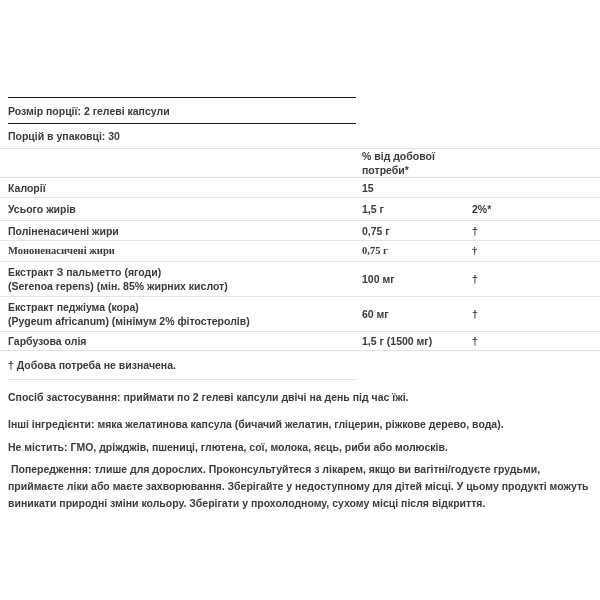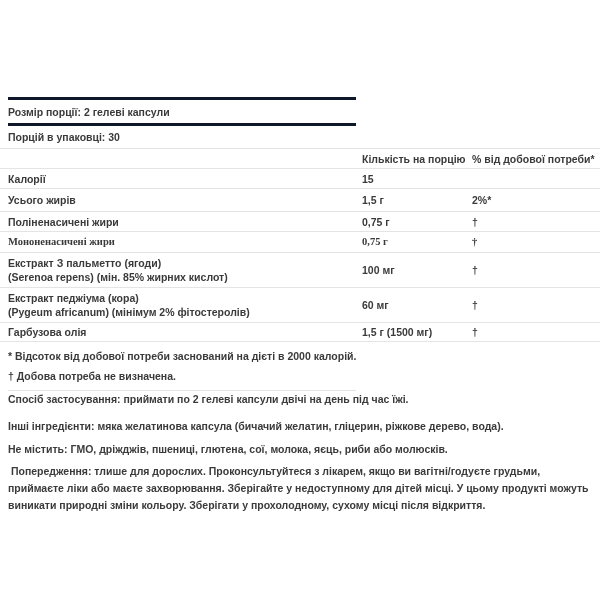--- a/index.html
+++ b/index.html
@@ -12,21 +12,21 @@
     color: #3a3a3a;
     -webkit-font-smoothing: antialiased;
   }
   .page { padding-top: 97px; font-size: 10.5px; }
 
   
   .lead-row {
     box-sizing: border-box;
     margin-left: 8px;
     width: 348px;
-    border-top: 3px solid #0f172a;
+    border-top: 1px solid #0f172a;
     height: 26px;
     display: flex;
     align-items: center;
   }
   .lead-row.second { height: 25px; }
 
   
   .facts-table { border-top: 1px solid #e4e4e4; }
   .t-row {
     box-sizing: border-box;
@@ -58,42 +58,41 @@
     margin-top: 1px;
   }
 
   
   .paragraphs { padding: 0 8px; }
   .para {
     margin: 0;
     line-height: 17px;
     white-space: pre-wrap;
   }
-  .para.directions { }
+  .para.directions { margin-top: 9px; }
   .para.other { margin-top: 10px; }
   .para.free-of { margin-top: 6px; }
   .para.warning { margin-top: 5px; }
 </style>
 </head>
 <body>
 
 <div class="page">
 
   <div class="lead-row">
     <span>Розмір порції: 2 гелеві капсули</span>
   </div>
   <div class="lead-row second">
     <span>Порцій в упаковці: 30</span>
   </div>
 
   <div class="facts-table">
 
     <div class="t-row header">
       <div class="c-label"></div>
-      <div class="c-amt">Кількість на порцію</div>
       <div class="c-dv">% від добової потреби*</div>
     </div>
 
     <div class="t-row r-cal">
       <div class="c-label"><span>Калорії</span></div>
       <div class="c-amt">15</div>
       <div class="c-dv"></div>
     </div>
 
     <div class="t-row r-fat">
@@ -134,21 +133,20 @@
 
     <div class="t-row r-last">
       <div class="c-label"><span>Гарбузова олія</span></div>
       <div class="c-amt">1,5 г (1500 мг)</div>
       <div class="c-dv">†</div>
     </div>
 
   </div>
 
   <div class="footnotes">
-    <p class="footnote">* Відсоток від добової потреби заснований на дієті в 2000 калорій.</p>
     <p class="footnote">† Добова потреба не визначена.</p>
   </div>
   <div class="short-divider"></div>
 
   <div class="paragraphs">
     <p class="para directions">Спосіб застосування: приймати по 2 гелеві капсули двічі на день під час їжі.</p>
     <p class="para other">Інші інгредієнти: мяка желатинова капсула (бичачий желатин, гліцерин, ріжкове дерево, вода).</p>
     <p class="para free-of">Не містить: ГМО, дріжджів, пшениці, глютена, сої, молока, яєць, риби або молюсків.</p>
     <p class="para warning"> Попередження: тлише для дорослих. Проконсультуйтеся з лікарем, якщо ви вагітні/годуєте грудьми, приймаєте ліки або маєте захворювання. Зберігайте у недоступному для дітей місці. У цьому продукті можуть виникати природні зміни кольору. Зберігати у прохолодному, сухому місці після відкриття.</p>
   </div>

